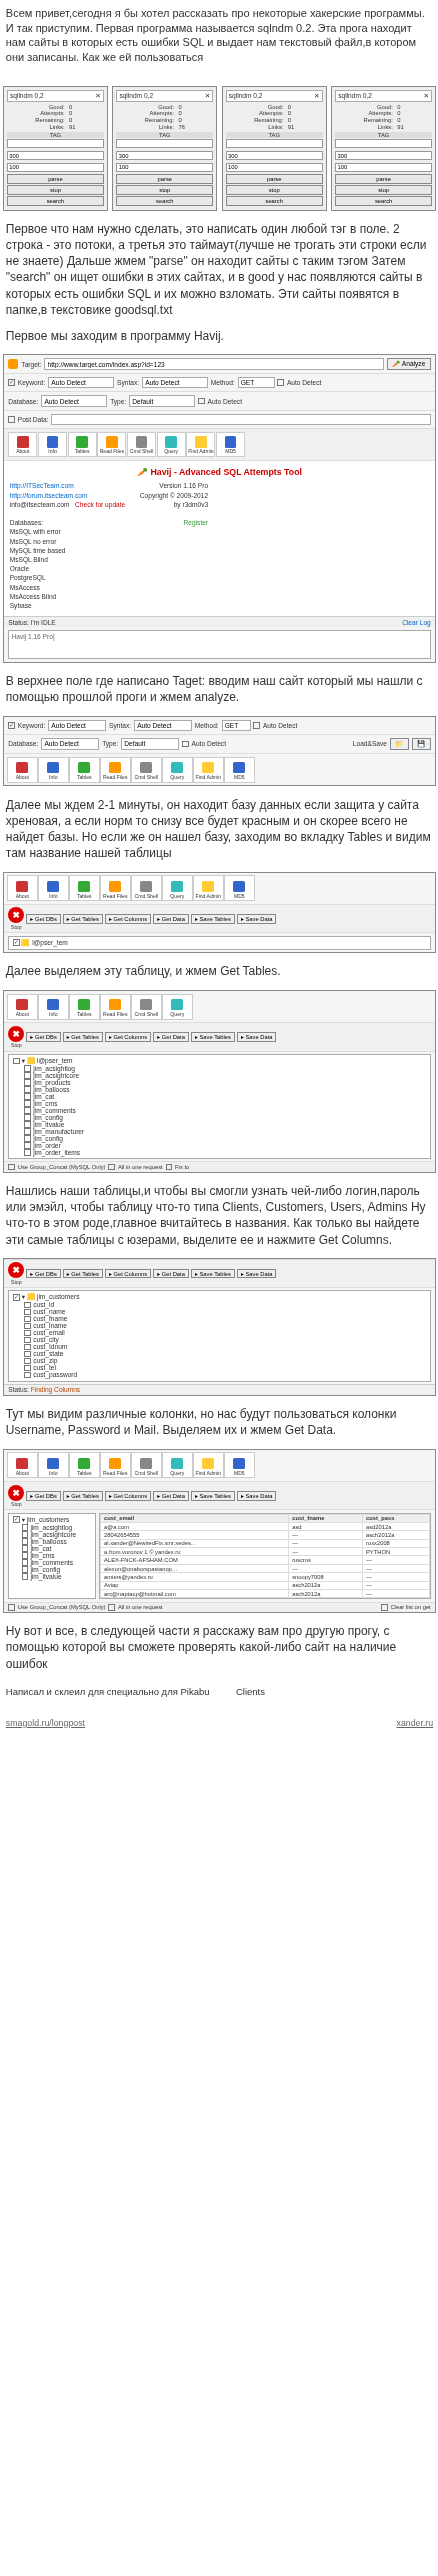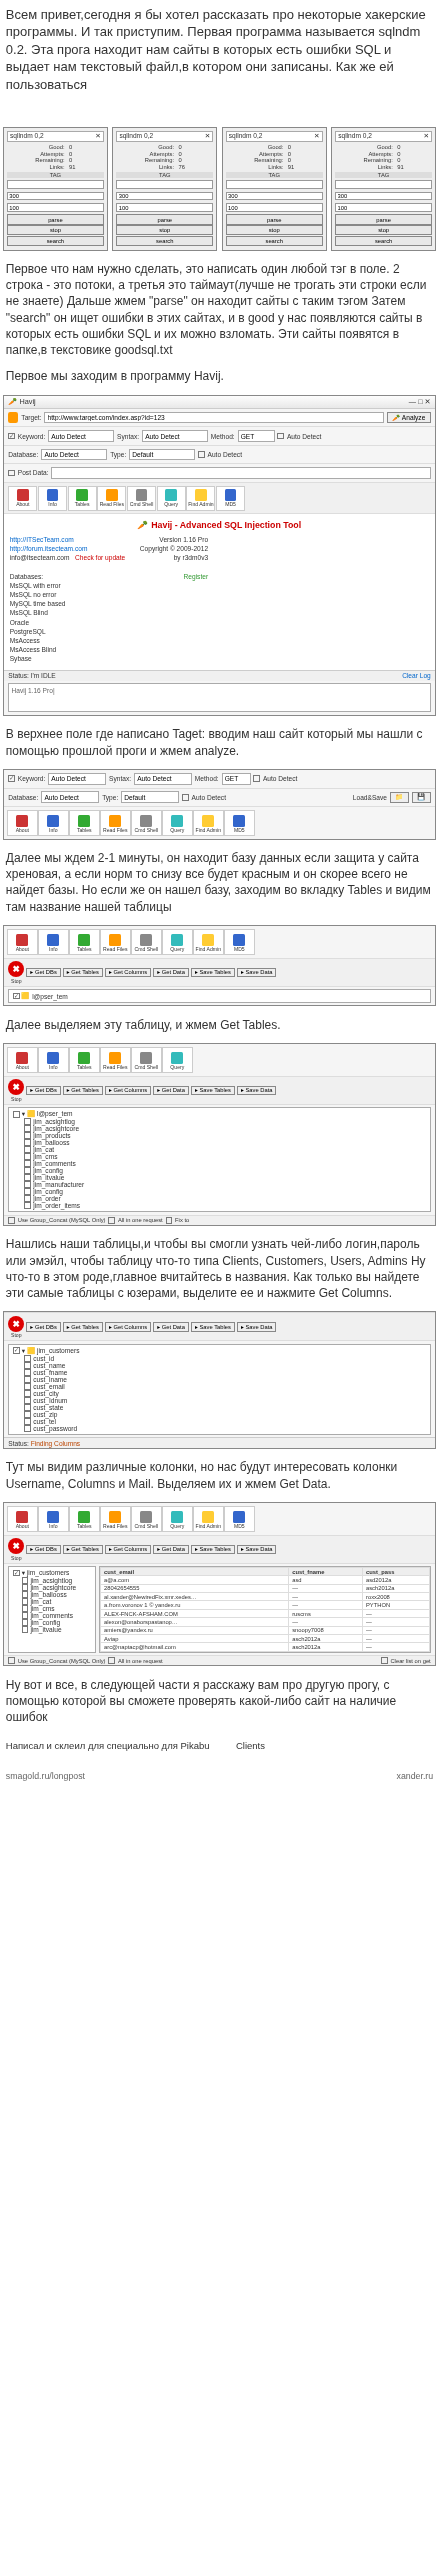--- a/index.html
+++ b/index.html
@@ -1,18 +1,18 @@
 <!DOCTYPE html>
 <html style="font-size:11.7px"><head>
 <meta charset="utf-8">
 <style>
 * { margin: 0; padding: 0; box-sizing: border-box; }
 body { font-family: Arial, sans-serif; font-size: 8.8px; background: #fff; width: 439px; color: #333; }
 .content { padding: 5.8px; }
-.intro-text { font-size: 13px; line-height: 1.35; margin-bottom: 20px; }
+.intro-text { font-size: 11px; line-height: 1.35; margin-bottom: 8px; }
 .para { font-size: 12px; line-height: 1.35; margin: 10.2px 5.8px; }
 .sql-row { display: flex; gap: 4.4px; margin: 7.3px 0; padding: 0 2.9px; }
 .sql-win { flex: 1; border: 0.7px solid #888; background: #eee; padding: 2.9px; font-size: 6.6px; }
 .sql-title { background: #fff; border: 0.7px solid #aaa; padding: 0.7px 2.2px; margin-bottom: 2.2px; display: flex; justify-content: space-between; }
 .sql-stats { display: grid; grid-template-columns: auto auto; gap: 0.7px 4.4px; font-size: 5.8px; margin-bottom: 2.2px; }
 .sql-stats .lbl { text-align: right; }
 .sql-tag { font-size: 5.8px; text-align: center; background: #ddd; }
 .sql-input { width: 100%; height: 8.8px; border: 0.7px solid #999; background: #fff; margin: 1.5px 0; font-size: 5.8px; padding: 0 1.5px; }
 .sql-btn { display: block; width: 100%; height: 10.2px; border: 0.7px solid #888; background: #e8e8e8; font-size: 5.8px; margin: 0.7px 0; cursor: pointer; }
 .havij-win { border: 0.7px solid #888; background: #f5f5f5; margin: 7.3px 2.9px; font-size: 7.3px; }
@@ -39,21 +39,21 @@
 .stop-x { width: 16px; height: 16px; border-radius: 50%; background: #d00; display: flex; align-items: center; justify-content: center; color: #fff; font-weight: bold; font-size: 8.8px; }
 .dgrid { background: #fff; border: 0.7px solid #aaa; margin: 2.2px 4.4px; font-size: 6.6px; }
 .dgrid table { width: 100%; border-collapse: collapse; }
 .dgrid th, .dgrid td { border: 0.7px solid #ddd; padding: 0.7px 2.9px; text-align: left; font-size: 5.8px; }
 .dgrid th { background: #eee; }
 .tree { background: #fff; border: 0.7px solid #aaa; margin: 2.2px 4.4px; padding: 2.2px; font-size: 6.6px; }
 .tree-item { padding: 0 1.5px; display: flex; align-items: center; gap: 2.2px; }
 .chk { width: 6.6px; height: 6.6px; border: 0.7px solid #777; display: inline-block; }
 .chk.on::after { content: "✓"; font-size: 5.8px; line-height: 5.1px; display: block; }
 .footer-opts { padding: 1.5px 4.4px; font-size: 5.8px; display: flex; align-items: center; gap: 2.9px; border-top: 0.7px solid #ddd; background: #f0f0f0; }
-.bottom-line { display: flex; justify-content: space-between; padding: 10.2px 5.8px 4.4px; font-size: 8.8px; color: #666; }
+.bottom-line { display: flex; justify-content: space-between; padding: 10.2px 5.8px 4.4px; font-size: 8.8px; color: #666; text-decoration: underline; }
 .signature { padding: 4.4px 5.8px 10.2px; font-size: 9.5px; }
 .c-red{background:#c33}.c-blue{background:#36c}.c-grn{background:#3a3}.c-org{background:#f90}.c-gry{background:#888}.c-cyn{background:#3bb}.c-yel{background:#fc3}
 </style>
 </head>
 <body>
 
 <div class="content">
   <p class="intro-text">Всем привет,сегодня я бы хотел рассказать про некоторые хакерские программы. И так приступим. Первая программа называется sqlndm 0.2. Эта прога находит нам сайты в которых есть ошибки SQL и выдает нам текстовый файл,в котором они записаны. Как же ей пользоваться</p>
 </div>
 
@@ -142,24 +142,20 @@
   <input class="sql-input" value="100" style="">
   <button class="sql-btn">parse</button>
   <button class="sql-btn">stop</button>
   <button class="sql-btn">search</button></div>
   </div>
 
 <p class="para">Первое что нам нужно сделать, это написать один любой тэг в поле. 2 строка - это потоки, а третья это таймаут(лучше не трогать эти строки если не знаете)  Дальше жмем "parse" он находит сайты с таким тэгом Затем "search" он ищет ошибки в этих сайтах, и в good у нас появляются сайты в которых есть ошибки SQL и их можно взломать. Эти сайты появятся в папке,в текстовике goodsql.txt</p>
 <p class="para">Первое мы заходим в программу Havij.</p>
 
 <div class="havij-win">
-  <div class="win-titlebar">
-    <span>🥕 <span>Havij</span></span>
-    <span>— □ ✕</span>
-  </div>
   <div class="havij-toolbar">
     <span class="carrot"></span>
     <span>Target:</span>
     <input class="tool-input" style="flex: 1 1 0%;" value="http://www.target.com/index.asp?id=123">
     <button class="tool-btn">🥕 <span>Analyze</span></button>
   </div>
   <div class="havij-toolbar">
     <span class="chk on"></span>
     <span>Keyword:</span>
     <input class="tool-input" style="width: 66px;" value="Auto Detect">
@@ -211,21 +207,21 @@
       <div class="tab-ico">
         <span class="ico c-yel"></span>
         <span>Find Admin</span>
       </div>
       <div class="tab-ico">
         <span class="ico c-blue"></span>
         <span>MD5</span>
       </div>
     </div>
   <div class="havij-body">
-    <div class="havij-logo">🥕 <span>Havij - Advanced SQL Injection Tool</span></div>
+    <div class="havij-logo">🥕 <span>Havij - Advanced SQL Attempts Tool</span></div>
     <div style="display:flex;gap:14.6px;">
       <div class="havij-info">
         <a>http://ITSecTeam.com</a><br>
         <a>http://forum.itsecteam.com</a><br>
         <span>info@itsecteam.com</span>
         &nbsp;&nbsp;<a style="color:#c00">Check for update</a><br><br>
         <span>Databases:</span>
         <div id="dblist">MsSQL with error<br>MsSQL no error<br>MySQL time based<br>MsSQL Blind<br>Oracle<br>PostgreSQL<br>MsAccess<br>MsAccess Blind<br>Sybase</div>
       </div>
       <div class="havij-info" style="text-align:right">
@@ -461,21 +457,21 @@
       <div class="tree-item" style="padding-left:13px"><span class="chk"></span>cust_state</div>
       <div class="tree-item" style="padding-left:13px"><span class="chk"></span>cust_zip</div>
       <div class="tree-item" style="padding-left:13px"><span class="chk"></span>cust_tel</div>
       <div class="tree-item" style="padding-left:13px"><span class="chk"></span>cust_password</div>
     </div>
   <div class="status-bar">
     <span><span>Status:</span> <span style="color:#b40">Finding Columns</span></span>
   </div>
 </div>
 
-<p class="para">Тут мы видим различные колонки, но нас будут интересовать колонки Username, Columns и Mail. Выделяем их и жмем Get Data.</p>
+<p class="para">Тут мы видим различные колонки, но нас будут пользоваться колонки Username, Password и Mail. Выделяем их и жмем Get Data.</p>
 
 <div class="table-panel">
   <div class="panel-tabs" id="tabs6">
       <div class="panel-tab">
         <span class="mico c-red"></span>
         <span>About</span>
       </div>
       <div class="panel-tab">
         <span class="mico c-blue"></span>
         <span>Info</span>

